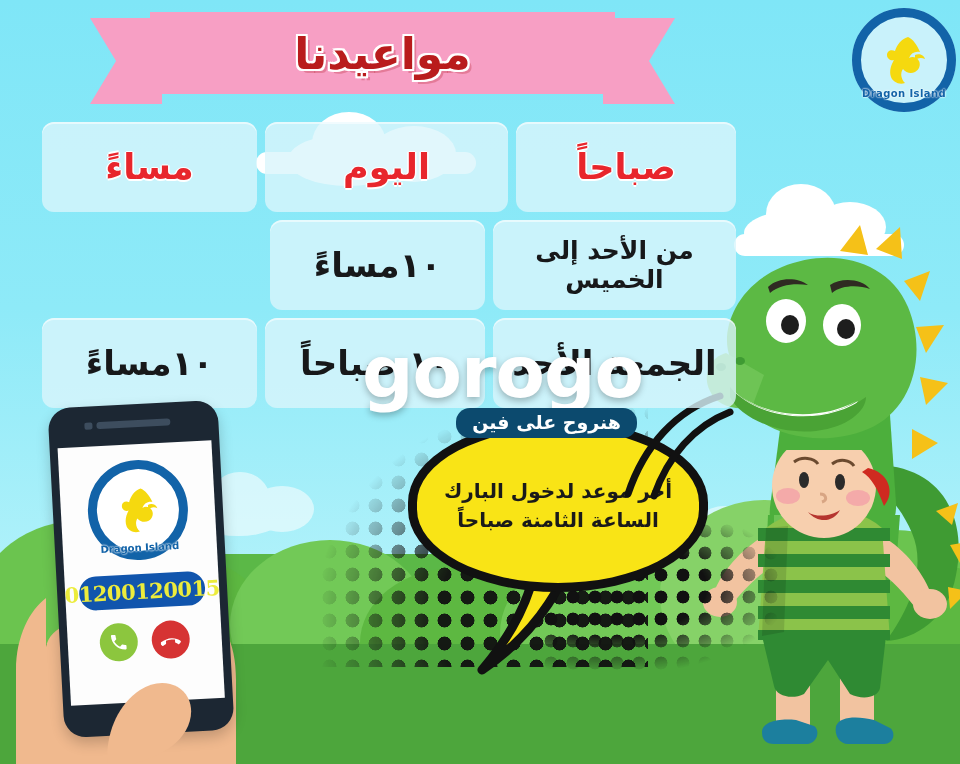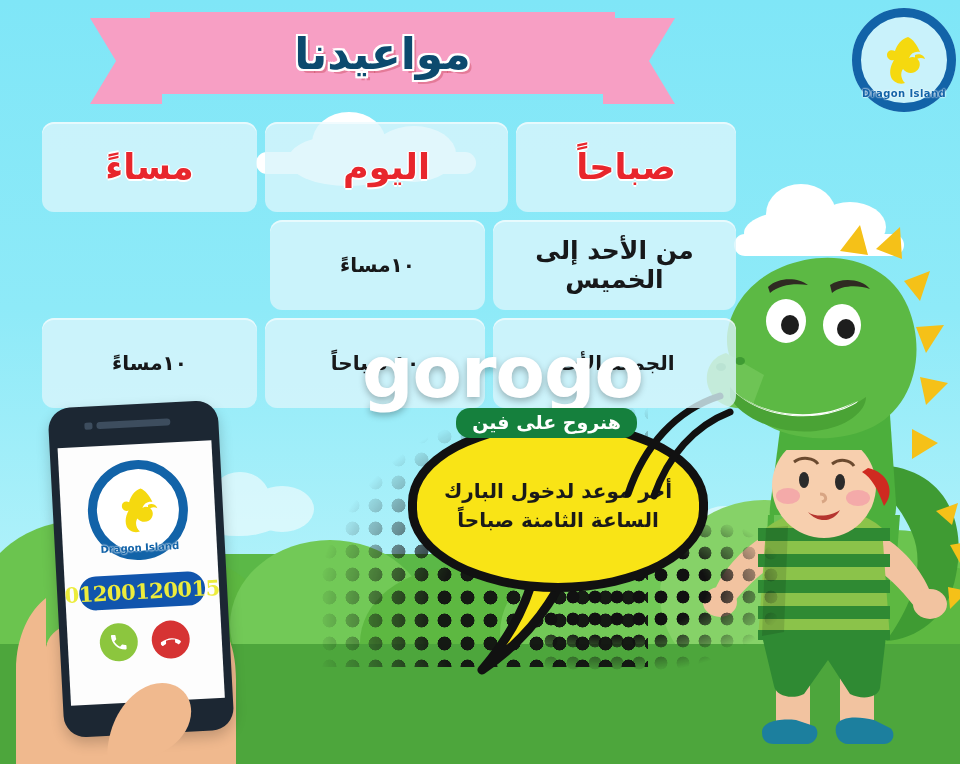--- a/index.html
+++ b/index.html
@@ -24,41 +24,41 @@
 
   
   .ribbon-wrap{position:absolute;left:150px;top:12px;width:465px;height:96px;}
   .ribbon-main{position:absolute;left:0;top:0;width:465px;height:82px;background:#f79fc4;}
   .ribbon-tail-l{position:absolute;left:-60px;top:6px;width:72px;height:86px;background:#f79fc4;
       clip-path:polygon(0 0,72px 0,72px 86px,0 86px,26px 43px);}
   .ribbon-tail-r{position:absolute;right:-60px;top:6px;width:72px;height:86px;background:#f79fc4;
       clip-path:polygon(0 0,72px 0,46px 43px,72px 86px,0 86px);}
   .ribbon-title{position:absolute;left:0;top:0;width:465px;height:82px;
       display:flex;align-items:center;justify-content:center;
-      font-size:44px;font-weight:bold;color:#0c4a6e;
+      font-size:44px;font-weight:bold;color:#b91c1c;
       text-shadow:2px 0 0 #fff,-2px 0 0 #fff,0 2px 0 #fff,0 -2px 0 #fff,
                   2px 2px 0 #fff,-2px -2px 0 #fff,2px -2px 0 #fff,-2px 2px 0 #fff,
                   4px 4px 0 rgba(180,30,40,.28);}
 
   
   .table{position:absolute;left:42px;top:122px;width:694px;}
   .trow{display:flex;flex-direction:row;gap:8px;margin-bottom:8px;}
   .cell{
      height:90px;border-radius:12px;
      background:rgba(218,245,251,.80);
      box-shadow:0 2px 0 rgba(255,255,255,.55) inset;
      display:flex;align-items:center;justify-content:center;
      text-align:center;
   }
   .cell.day{width:243px;}
   .cell.mid{width:220px;}
   .cell.eve{width:215px;}
   .head-text{font-size:35px;font-weight:bold;color:#e8262c;
       text-shadow:1.5px 0 0 #fff,-1.5px 0 0 #fff,0 1.5px 0 #fff,0 -1.5px 0 #fff;}
-  .body-text{font-size:20px;font-weight:bold;color:#17181a;
+  .body-text{font-size:34px;font-weight:bold;color:#17181a;
       font-family:"DejaVu Sans","Liberation Serif",serif;}
   .body-text.small{font-size:25px;}
 
   
   .halftone{position:absolute;left:318px;top:402px;width:330px;height:265px;
      background-image:radial-gradient(#111 42%,transparent 44%);
      background-size:23px 23px;
      -webkit-mask-image:radial-gradient(ellipse at 78% 82%, #000 0%, #000 38%, transparent 72%);
      mask-image:radial-gradient(ellipse at 78% 82%, #000 0%, #000 38%, transparent 72%);
      opacity:.95;}
@@ -74,21 +74,21 @@
      display:flex;flex-direction:column;align-items:center;justify-content:center;
      box-sizing:border-box;}
   .bubble-line{font-size:20px;font-weight:bold;color:#1a1a1a;line-height:1.45;text-align:center;}
 
   
   .wm{position:absolute;left:303px;top:338px;width:340px;z-index:40;}
   .wm-text{font-size:72px;font-weight:bold;color:#fff;letter-spacing:-1px;
      font-family:"DejaVu Sans","Liberation Sans",sans-serif;
      text-shadow:0 3px 7px rgba(0,0,0,.28);line-height:.95;}
   .wm-tag{display:inline-block;margin-top:2px;margin-right:6px;padding:3px 16px 5px;
-     background:#15803d;border-radius:14px;color:#fff;font-size:19px;font-weight:bold;}
+     background:#0c4a6e;border-radius:14px;color:#fff;font-size:19px;font-weight:bold;}
 
   
   .logo{position:absolute;left:852px;top:8px;width:104px;height:104px;border-radius:50%;
      background:#c9f2fb;display:flex;align-items:center;justify-content:center;}
   .logo-ring{width:86px;height:86px;border-radius:50%;border:9px solid #1263a8;
      display:flex;align-items:center;justify-content:center;position:relative;}
   .logo-name{position:absolute;bottom:4px;left:0;right:0;text-align:center;
      font-size:10px;font-weight:bold;color:#1263a8;letter-spacing:.4px;
      text-shadow:0 0 2px #fff,0 0 2px #fff;}
 

